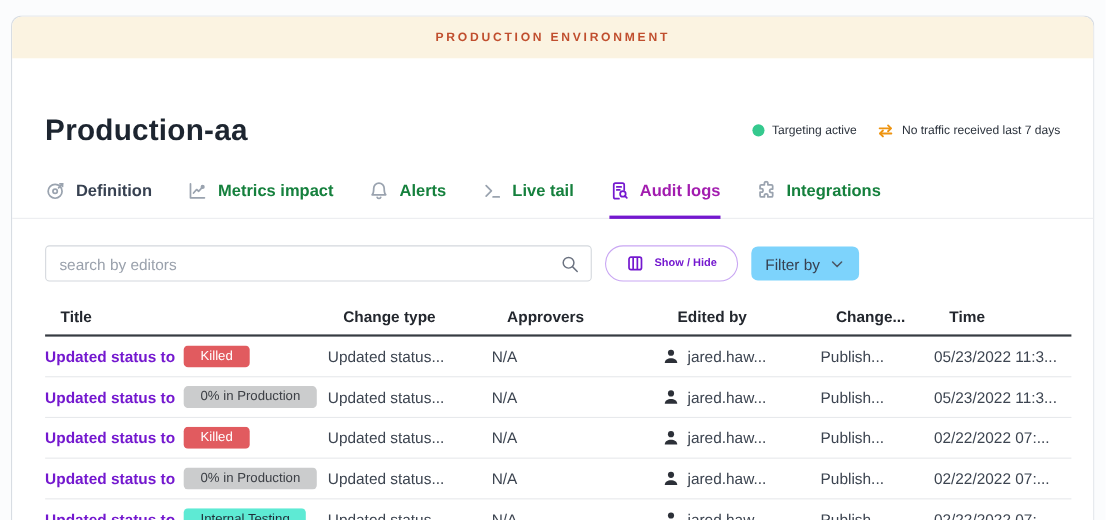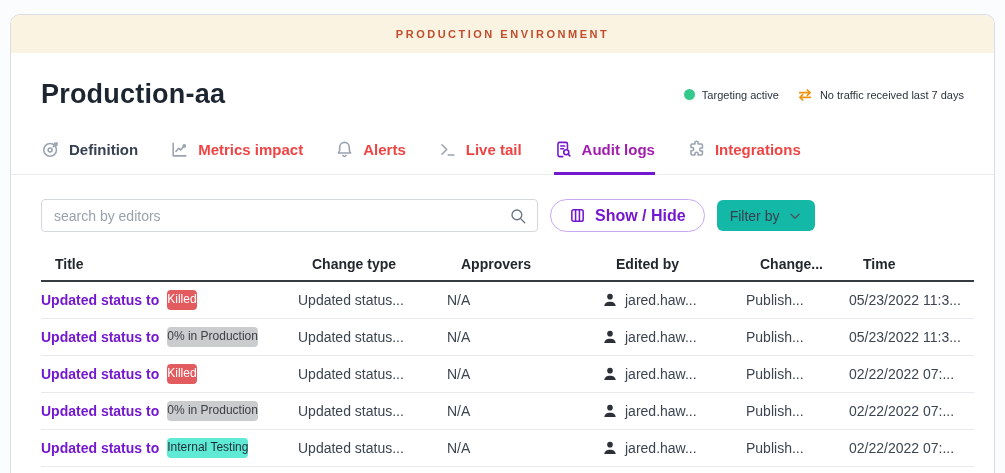--- a/index.html
+++ b/index.html
@@ -25,40 +25,40 @@
     background: #fbf3e1;
     display: flex; align-items: center; justify-content: center;
   }
   .banner span {
     font-size: 11px; font-weight: 700; letter-spacing: 2.5px;
     color: #c04e2e; text-transform: uppercase;
   }
   
   .header-row {
     padding: 26px 30px 0 30px;
-    display: flex; justify-content: space-between; align-items: center;
+    display: flex; justify-content: space-between; align-items: center; margin-top: 24px;
   }
   .page-title { font-size: 27px; font-weight: 700; color: #1d2530; letter-spacing: 0.2px; }
   .status-group { display: flex; align-items: center; gap: 18px; }
   .status-item { display: flex; align-items: center; gap: 7px; font-size: 11px; color: #2c333d; }
   .dot { width: 11px; height: 11px; border-radius: 50%; background: #35c98e; display: inline-block; }
   
   .tabs {
     margin-top: 30px;
     padding: 0 30px;
     display: flex; gap: 32px;
     border-bottom: 1px solid #ecedf0;
   }
   .tab {
     display: flex; align-items: center; gap: 9px;
     padding-bottom: 13px; margin-bottom: -1px;
     font-size: 15px; font-weight: 700; color: #374151;
     cursor: pointer; border-bottom: 3px solid transparent;
   }
-  .tab.purple { color: #ef4444; }
+  .tab.purple { color: #15803d; }
   .tab.active { border-bottom-color: #7418cf; color: #a21caf; }
   .tab svg { flex: 0 0 auto; }
   .icon-gray { stroke: #9aa3af; }
   .icon-purple { stroke: #7418cf; }
   
   .toolbar { padding: 24px 30px 0 30px; display: flex; align-items: center; }
   .search-box {
     position: relative; width: 497px; height: 33px;
     border: 1px solid #d4d8dd; border-radius: 4px; background: #fff;
   }
@@ -66,45 +66,45 @@
     width: 100%; height: 100%; border: none; outline: none;
     padding: 0 36px 0 12px; font-size: 14px; color: #3c4450;
     font-family: "Liberation Sans", sans-serif; background: transparent;
   }
   .search-box input::placeholder { color: #9aa1ac; }
   .search-box svg { position: absolute; right: 10px; top: 7px; }
   .show-hide {
     margin-left: 12px; height: 33px; padding: 0 18px;
     display: flex; align-items: center; gap: 9px;
     background: #fff; border: 1.5px solid #c9a7f3; border-radius: 17px;
-    color: #7418cf; font-size: 16px; font-weight: 600; cursor: pointer;
+    color: #7418cf; font-size: 10px; font-weight: 600; cursor: pointer;
     font-family: "Liberation Sans", sans-serif;
   }
   .filter-by {
     margin-left: 12px; height: 31px; padding: 0 13px;
     display: flex; align-items: center; gap: 9px;
-    background: #14b8a6; border: none; border-radius: 6px;
+    background: #7dd3fc; border: none; border-radius: 6px;
     color: #374151; font-size: 14px; cursor: pointer;
     font-family: "Liberation Sans", sans-serif;
   }
   
   .table { margin-top: 16px; padding: 0 20px 0 30px; }
   .tgrid {
     display: grid;
     grid-template-columns: 257px 149px 155px 144px 103px 1fr;
     align-items: center;
   }
   .thead { height: 34px; border-bottom: 2px solid #363b42; }
   .thead .th { font-size: 14px; font-weight: 700; color: #23272e; margin-left: 14px; }
   .trow { height: 37px; border-bottom: 1px solid #e7e9ec; cursor: pointer; }
   .cell { font-size: 14px; color: #3c4450; white-space: nowrap; overflow: hidden; }
   .title-cell { display: flex; align-items: center; gap: 8px; }
   .title-link { color: #7418cf; font-weight: 700; text-decoration: none; font-size: 14px; white-space: nowrap; }
   .badge {
-    display: inline-block; padding: 3px 0; border-radius: 4px;
+    display: inline-block; padding: 3px 15px; border-radius: 4px;
     font-size: 12px; line-height: 1.15; white-space: nowrap;
   }
   .badge-red  { background: #e15b5f; color: #ffffff; }
   .badge-gray { background: #cbcccd; color: #3d4046; }
   .badge-blue { background: #5eead4; color: #1f2c38; }
   .editor-cell { display: flex; align-items: flex-end; gap: 7px; }
 </style>
 </head>
 <body>
 

